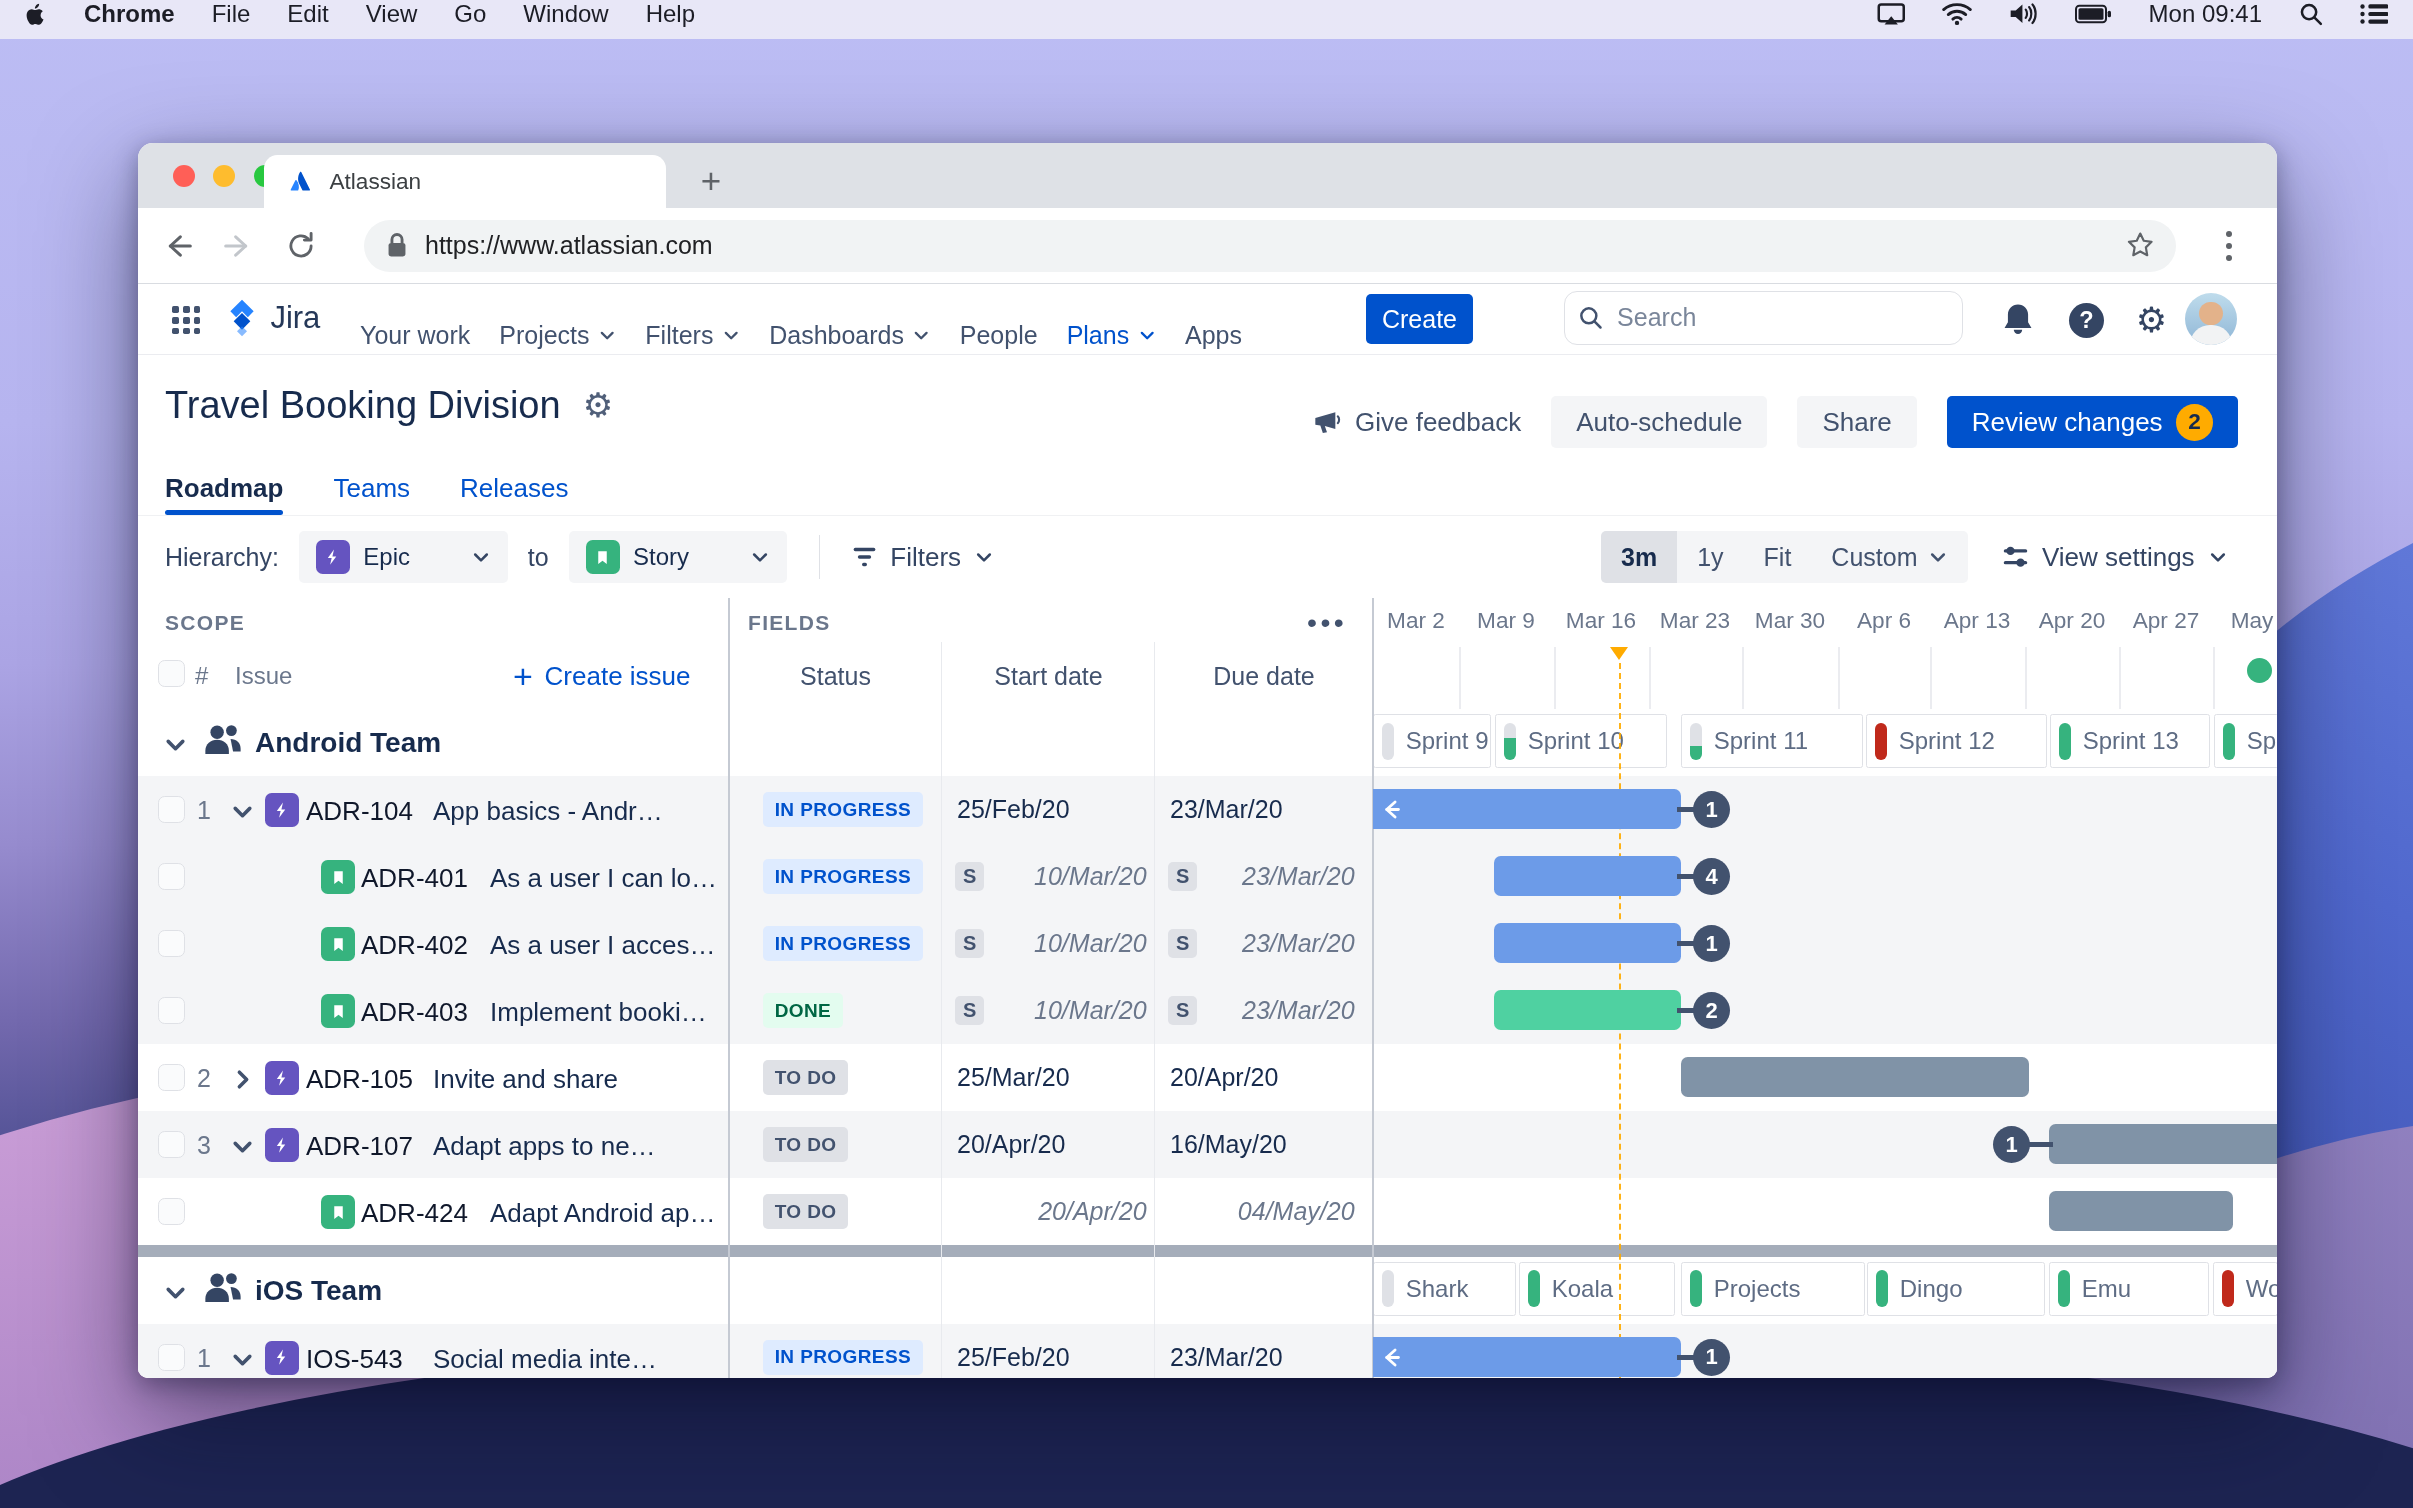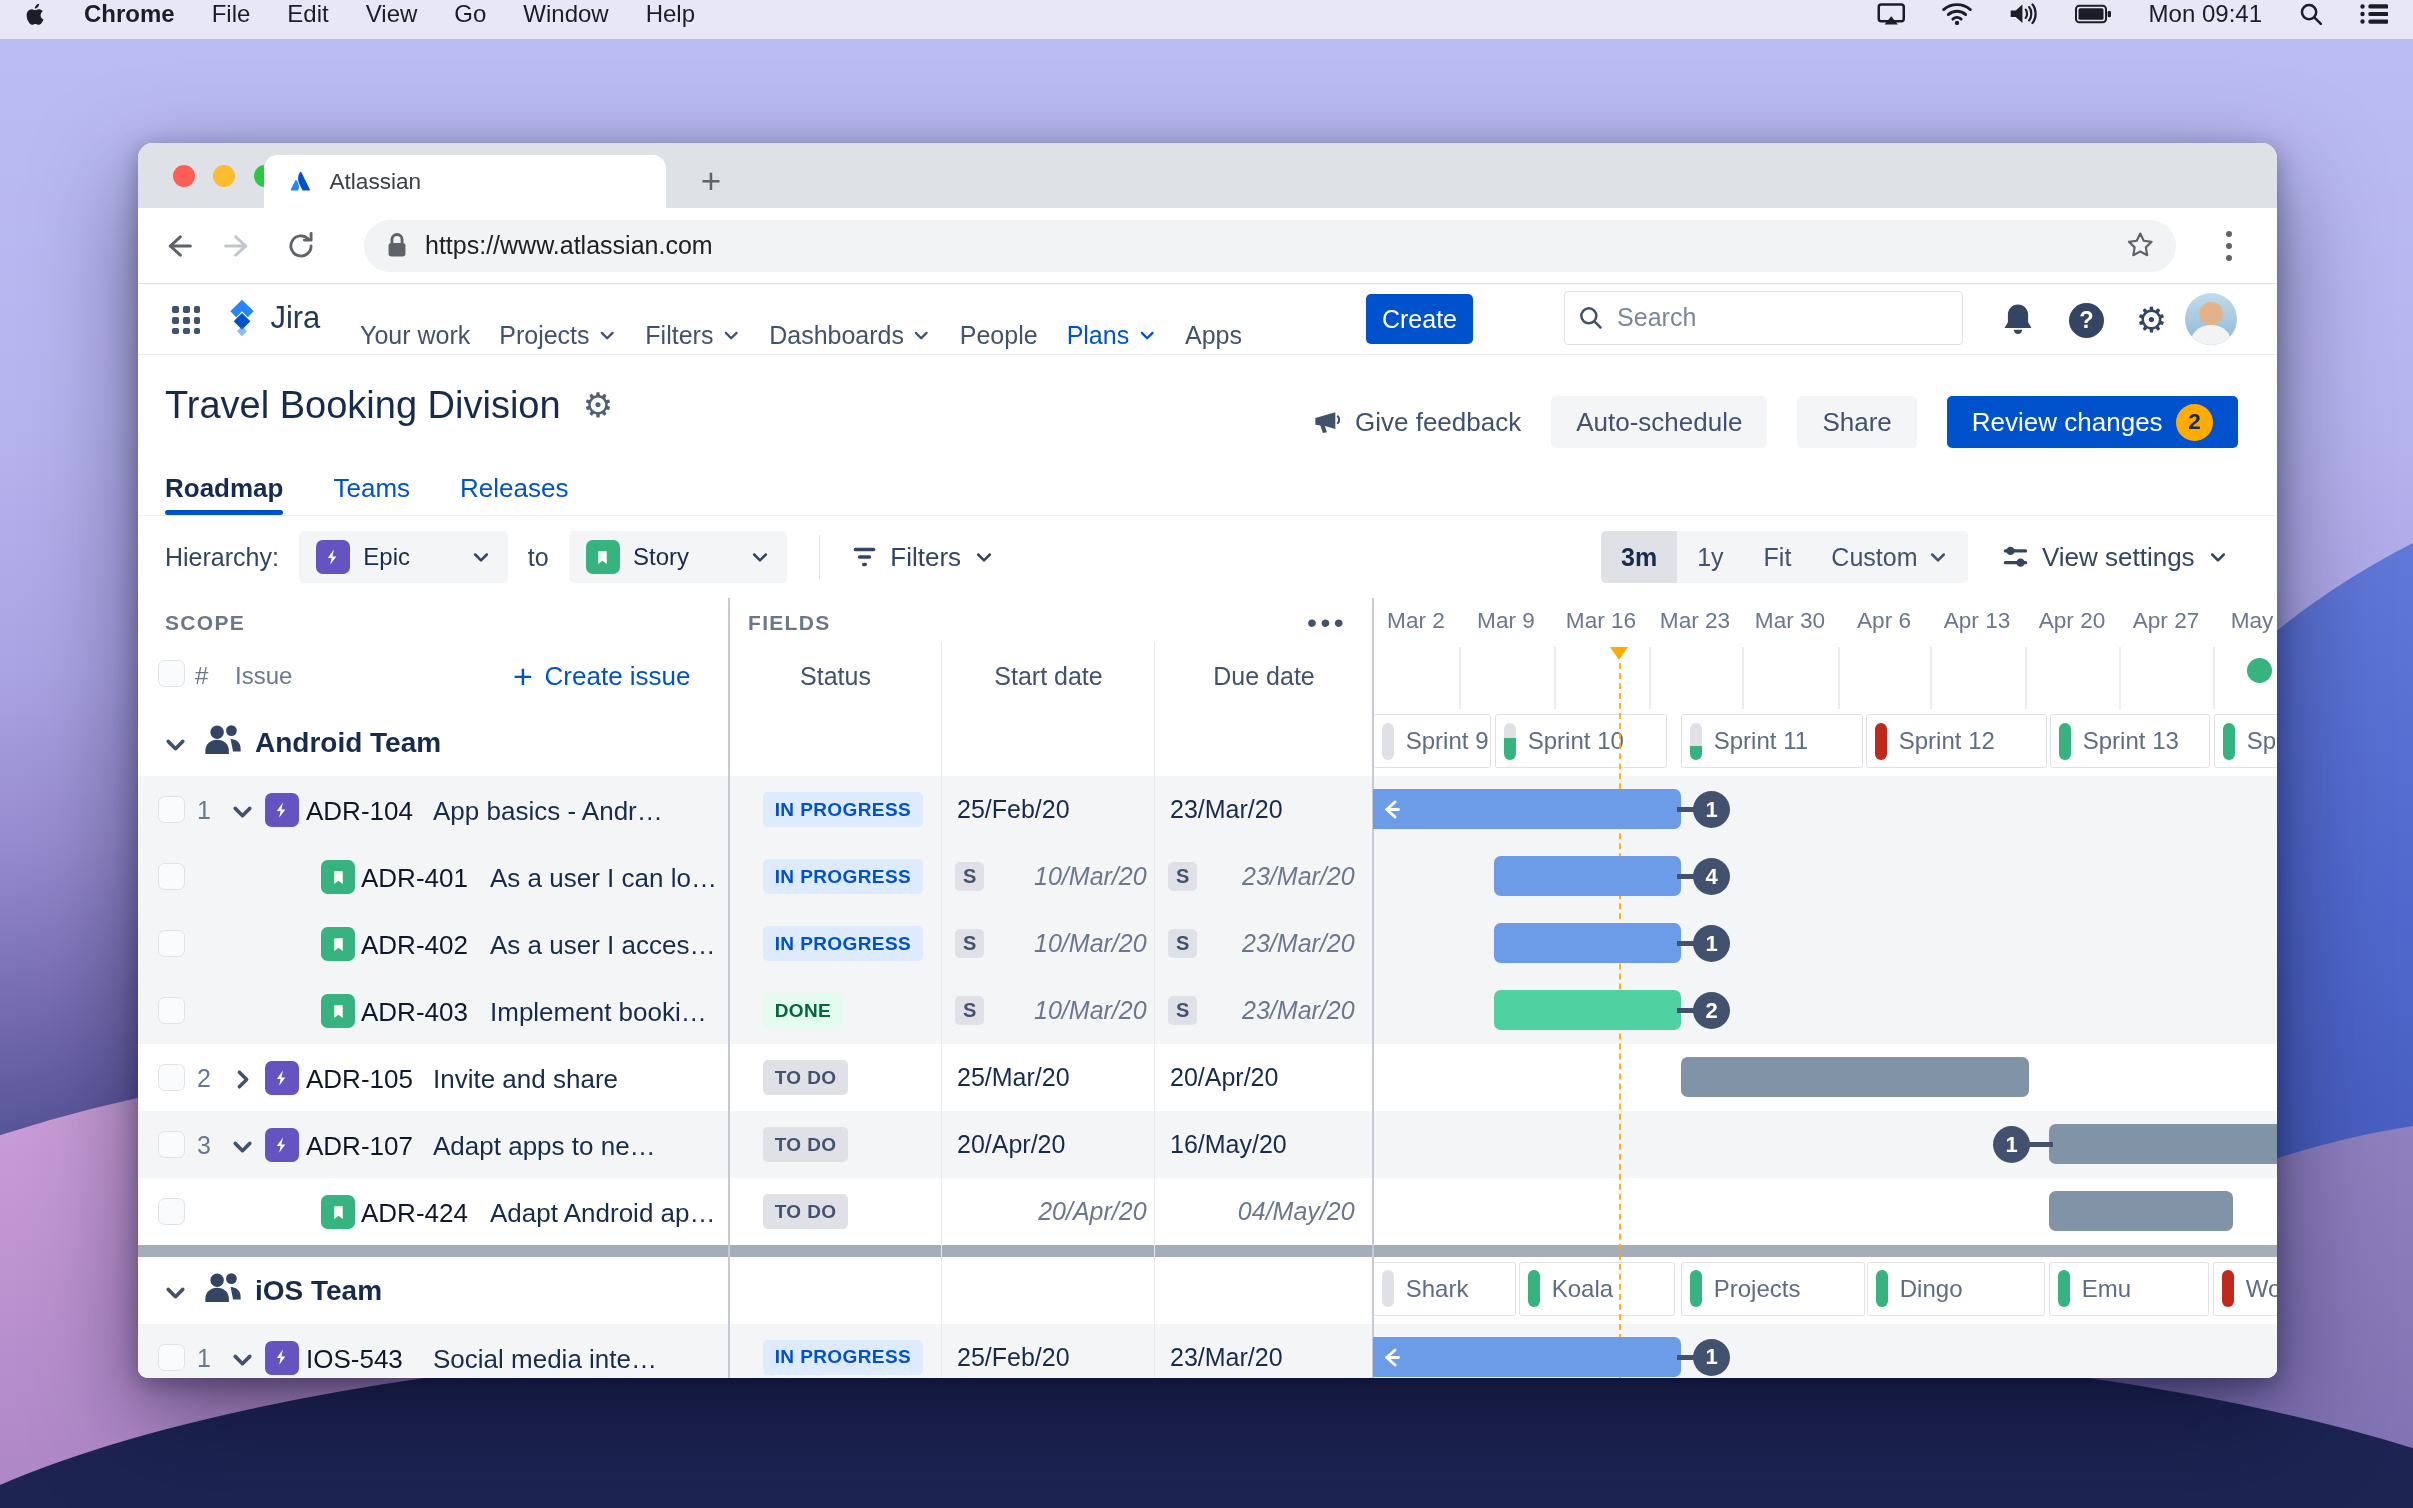--- a/index.html
+++ b/index.html
@@ -46,21 +46,21 @@
   .grid-icon{position:absolute;left:34px;top:22px;display:grid;grid-template-columns:repeat(3,6.7px);grid-gap:4.2px;}
   .grid-icon i{width:6.7px;height:6.7px;border-radius:1.7px;background:#42526e;}
   .jira-logo{position:absolute;left:84px;top:11.7px;display:flex;align-items:center;gap:8.4px;}
   .jira-word{font-size:31px;color:#253858;font-weight:500;}
   .nav-items{position:absolute;left:222px;top:16px;height:70px;display:flex;gap:29px;}
   .nav-item{position:relative;display:flex;align-items:center;gap:8.4px;font-size:25px;color:#42526e;height:70px;}
   .nav-item.active{color:#0052cc;}
   .nav-item.active::after{content:"";position:absolute;left:0;right:5px;bottom:0;height:4.2px;background:#0052cc;border-radius:2.5px;}
   .create-btn{position:absolute;left:1228px;top:10px;width:107px;height:50px;background:#0052cc;color:#fff;
     border-radius:5px;display:flex;align-items:center;justify-content:center;font-size:25px;}
-  .search-box{position:absolute;left:1426px;top:6.7px;width:399px;height:54px;border:1.7px solid #dfe1e6;border-radius:4px;
+  .search-box{position:absolute;left:1426px;top:6.7px;width:399px;height:54px;border:1.7px solid #dfe1e6;border-radius:13px;
     display:flex;align-items:center;padding:0 13.4px;box-sizing:border-box;gap:11.7px;background:#fff;}
   .search-box input{border:none;outline:none;font-size:25px;color:#42526e;width:100%;background:transparent;font-family:"Liberation Sans",sans-serif;}
   .search-box input::placeholder{color:#7a869a;}
   .nav-ic{position:absolute;top:17px;width:39px;height:39px;display:flex;align-items:center;justify-content:center;}
   .help-circle{width:35px;height:35px;border-radius:50%;background:#344563;color:#fff;font-size:23.5px;font-weight:bold;
     display:flex;align-items:center;justify-content:center;}
   .gear-glyph{font-family:"DejaVu Sans",sans-serif;font-size:35px;color:#344563;line-height:1;}
   .avatar{position:absolute;right:40px;top:9.2px;width:52px;height:52px;border-radius:50%;overflow:hidden;
     background:linear-gradient(180deg,#bfdcec 0%,#8fb6d6 100%);}
   .avatar .head{position:absolute;left:14.2px;top:8.4px;width:23.5px;height:23.5px;border-radius:50%;background:#e3b28a;}

